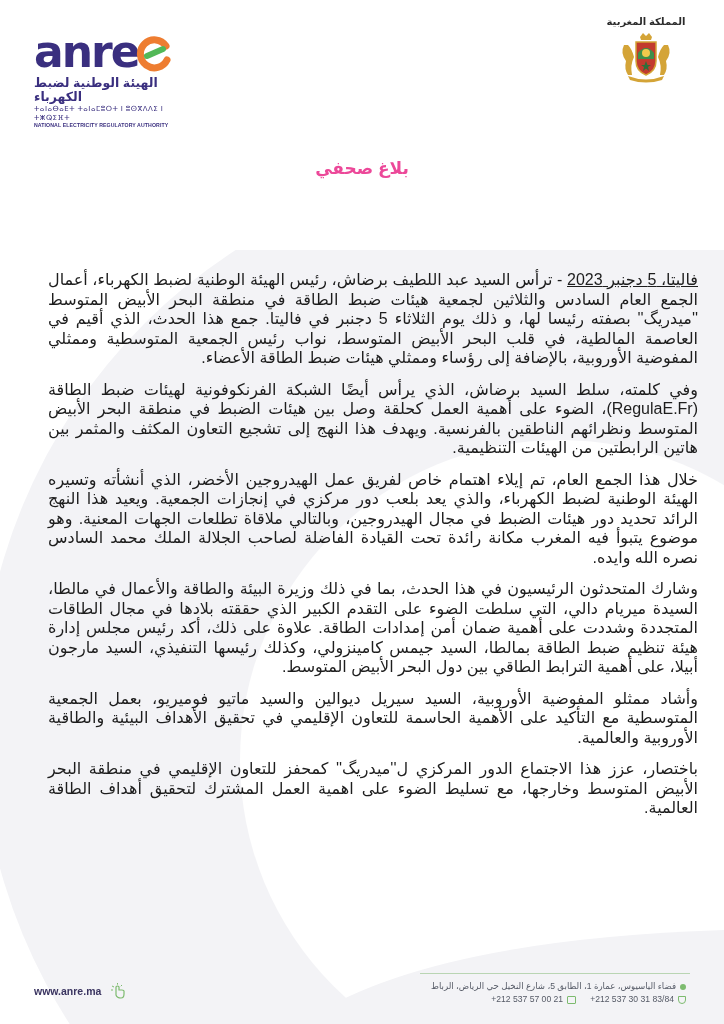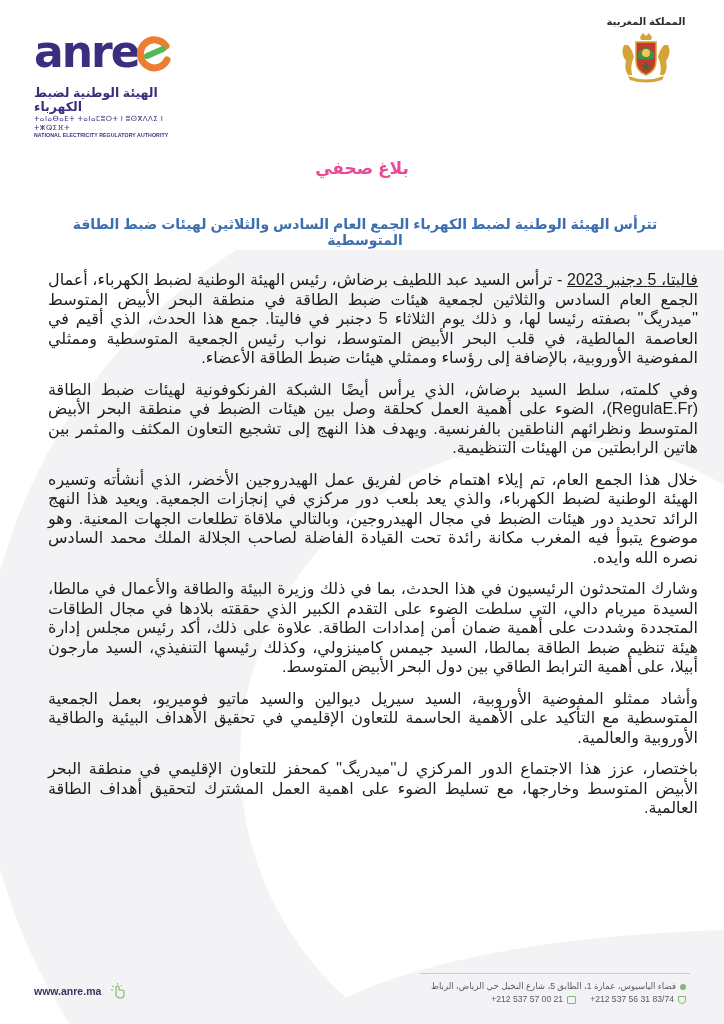--- a/index.html
+++ b/index.html
@@ -11,21 +11,21 @@
     }
     .watermark { position: absolute; left: 0; top: 0; width: 724px; height: 1024px; z-index: 0; pointer-events: none; }
     .page { position: relative; z-index: 1; width: 724px; height: 1024px; }
 
     
     .logo-anre { position: absolute; left: 34px; top: 30px; width: 140px; height: 75px; }
     .logo-anre .word {
       font-family: "DejaVu Sans", sans-serif; font-weight: bold; font-size: 44px; line-height: 40px;
       color: #3a2f7f; letter-spacing: -1px; height: 42px; display: flex; align-items: flex-end;
     }
-    .logo-anre .ar { font-size: 12.5px; font-weight: bold; color: #3a2f7f; direction: rtl; text-align: left; margin-top: 14px; line-height: 14px; }
+    .logo-anre .ar { font-size: 12.5px; font-weight: bold; color: #3a2f7f; direction: rtl; text-align: left; margin-top: 4px; line-height: 14px; }
     .logo-anre .tif { font-size: 7px; color: #3a2f7f; letter-spacing: 0.5px; line-height: 9px; }
     .logo-anre .en { font-size: 5.2px; color: #3a2f7f; font-weight: bold; letter-spacing: 0.1px; line-height: 7px; }
 
     .kingdom { position: absolute; right: 30px; top: 16px; width: 96px; text-align: center; }
     .kingdom .label { font-size: 10px; font-weight: bold; color: #2b2b2b; direction: rtl; }
     .kingdom .crest { margin: 4px auto 0; width: 60px; height: 52px; }
 
     
     .doc-title { position: absolute; top: 158px; left: 0; width: 724px; text-align: center; font-size: 17px; font-weight: bold; color: #ec4899; direction: rtl; }
     .doc-subtitle { position: absolute; top: 216px; left: 40px; width: 650px; text-align: center; font-size: 14px; font-weight: bold; color: #3c6fb0; direction: rtl; }
@@ -83,21 +83,20 @@
       <path d="M52 14 Q56 22 50 30 Q52 38 48 44 L44 44 Q46 34 42 26 Q44 18 48 14 Z" fill="#d4a437"></path>
       <path d="M20 11 L40 11 L40 30 Q40 40 30 44 Q20 40 20 30 Z" fill="#c23b2e" stroke="#d4a437" stroke-width="1.5"></path>
       <path d="M22 22 Q30 12 38 22 L38 28 L22 28 Z" fill="#3f8f4a"></path>
       <circle cx="30" cy="22" r="4" fill="#f2c94c"></circle>
       <path d="M30 30 L31.5 34 L35 34 L32 36 L33 40 L30 37.5 L27 40 L28 36 L25 34 L28.5 34 Z" fill="#2f6f3a"></path>
       <path d="M12 45 Q30 52 48 45 L46 49 Q30 54 14 49 Z" fill="#d4a437"></path>
     </svg>
   </div>
 
   <div class="doc-title">بلاغ صحفي</div>
-  <div class="doc-subtitle">تترأس الهيئة الوطنية لضبط الكهرباء الجمع العام السادس والثلاثين لهيئات ضبط الطاقة المتوسطية</div>
 
   <div class="body">
     <p><span class="dateline">فاليتا، 5 دجنبر 2023</span><span> - ترأس السيد عبد اللطيف برضاش، رئيس الهيئة الوطنية لضبط الكهرباء، أعمال الجمع العام السادس والثلاثين لجمعية هيئات ضبط الطاقة في منطقة البحر الأبيض المتوسط ''ميدريگ'' بصفته رئيسا لها، و ذلك يوم الثلاثاء 5 دجنبر في فاليتا. جمع هذا الحدث، الذي أقيم في العاصمة المالطية، في قلب البحر الأبيض المتوسط، نواب رئيس الجمعية المتوسطية وممثلي المفوضية الأوروبية، بالإضافة إلى رؤساء وممثلي هيئات ضبط الطاقة الأعضاء.</span></p>
     <p>وفي كلمته، سلط السيد برضاش، الذي يرأس أيضًا الشبكة الفرنكوفونية لهيئات ضبط الطاقة (RegulaE.Fr)، الضوء على أهمية العمل كحلقة وصل بين هيئات الضبط في منطقة البحر الأبيض المتوسط ونظرائهم الناطقين بالفرنسية. ويهدف هذا النهج إلى تشجيع التعاون المكثف والمثمر بين هاتين الرابطتين من الهيئات التنظيمية.</p>
     <p>خلال هذا الجمع العام، تم إيلاء اهتمام خاص لفريق عمل الهيدروجين الأخضر، الذي أنشأته وتسيره الهيئة الوطنية لضبط الكهرباء، والذي يعد بلعب دور مركزي في إنجازات الجمعية. ويعيد هذا النهج الرائد تحديد دور هيئات الضبط في مجال الهيدروجين، وبالتالي ملاقاة تطلعات الجهات المعنية. وهو موضوع يتبوأ فيه المغرب مكانة رائدة تحت القيادة الفاضلة لصاحب الجلالة الملك محمد السادس نصره الله وايده.</p>
     <p>وشارك المتحدثون الرئيسيون في هذا الحدث، بما في ذلك وزيرة البيئة والطاقة والأعمال في مالطا، السيدة ميريام دالي، التي سلطت الضوء على التقدم الكبير الذي حققته بلادها في مجال الطاقات المتجددة وشددت على أهمية ضمان أمن إمدادات الطاقة. علاوة على ذلك، أكد رئيس مجلس إدارة هيئة تنظيم ضبط الطاقة بمالطا، السيد جيمس كامينزولي، وكذلك رئيسها التنفيذي، السيد مارجون أبيلا، على أهمية الترابط الطاقي بين دول البحر الأبيض المتوسط.</p>
     <p>وأشاد ممثلو المفوضية الأوروبية، السيد سيريل ديوالين والسيد ماتيو فوميريو، بعمل الجمعية المتوسطية مع التأكيد على الأهمية الحاسمة للتعاون الإقليمي في تحقيق الأهداف البيئية والطاقية الأوروبية والعالمية.</p>
     <p>باختصار، عزز هذا الاجتماع الدور المركزي ل''ميدريگ'' كمحفز للتعاون الإقليمي في منطقة البحر الأبيض المتوسط وخارجها، مع تسليط الضوء على اهمية العمل المشترك لتحقيق أهداف الطاقة العالمية.</p>
   </div>
 
@@ -116,18 +115,18 @@
 
   <div class="footer-address">
     <div class="row">
       <span class="dot-icon"></span>
       <span>فضاء الياسيوس، عمارة 1، الطابق 5، شارع النخيل حي الرياض، الرباط</span>
     </div>
     <div class="row phones">
       <span>+212 537 57 00 21</span>
       <span class="fax-icon"></span>
       <span style="width:6px;display:inline-block"></span>
-      <span>+212 537 56 31 83/74</span>
+      <span>+212 537 30 31 83/84</span>
       <span class="phone-icon"></span>
     </div>
   </div>
 
 </div>
 
 </body></html>

